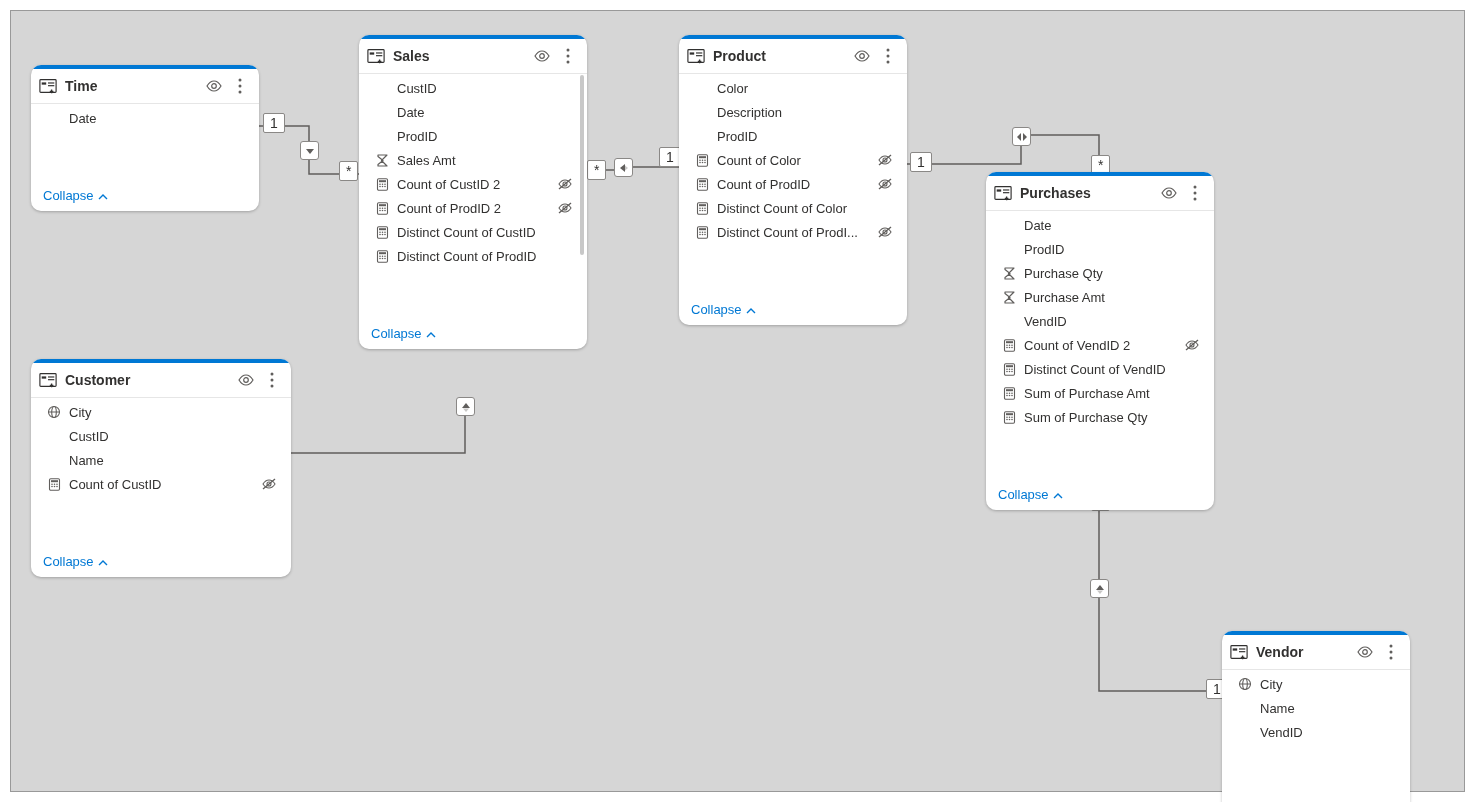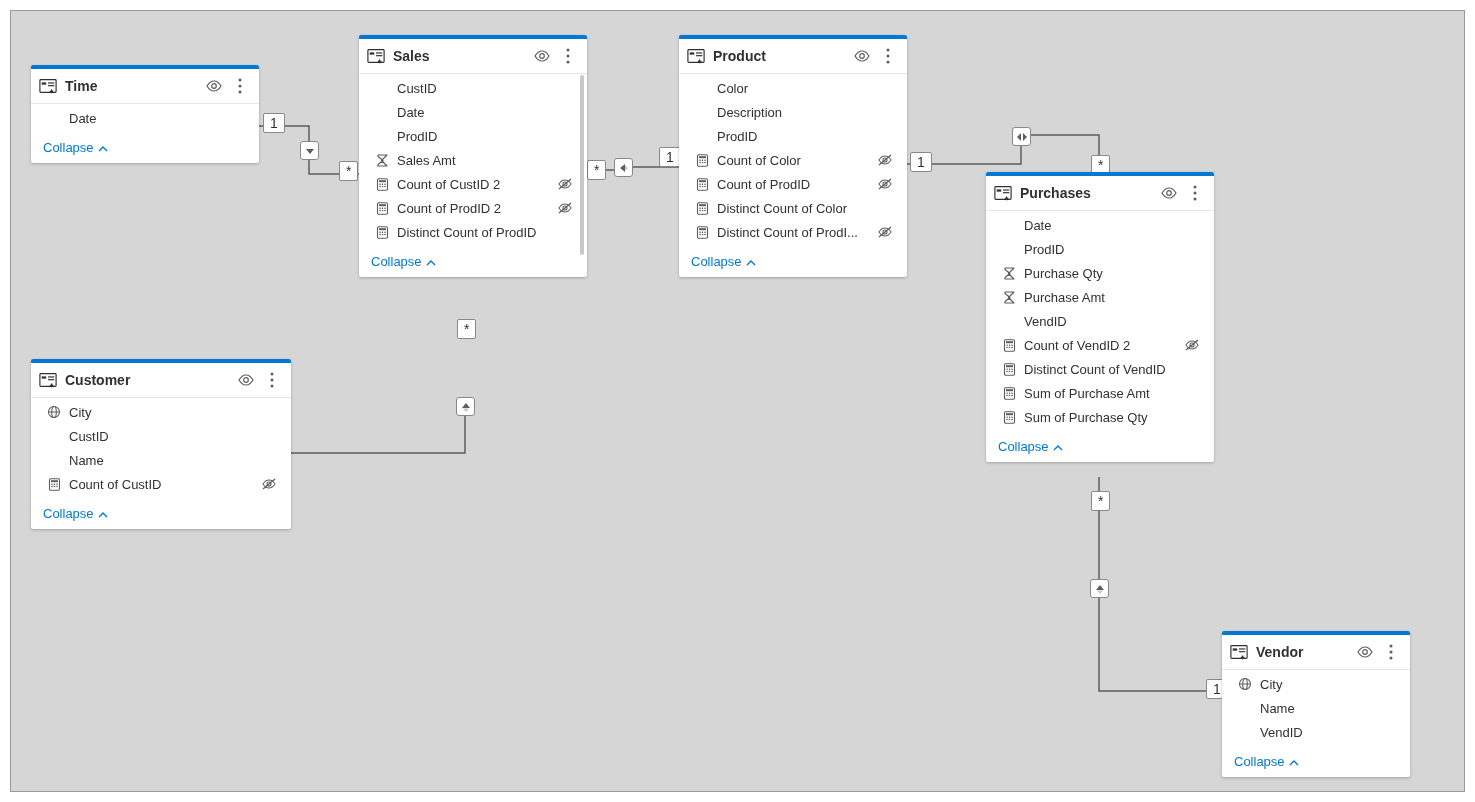--- a/index.html
+++ b/index.html
@@ -16,21 +16,21 @@
     .canvas {
       position: absolute;
       inset: 10px;
       background: #d6d6d6;
       border: 1px solid #999;
     }
     .table-card {
       position: absolute;
       background: #fff;
       box-shadow: 0 1px 3px rgba(0,0,0,0.25);
-      border-radius: 2px;
+      border-radius: 10px;
       overflow: hidden;
     }
     .table-top-bar {
       height: 4px;
       background: #0078d4;
     }
     .table-header {
       display: flex;
       align-items: center;
       padding: 8px 10px 8px 8px;
@@ -82,20 +82,21 @@
       align-items: center;
     }
     .collapse-link {
       padding: 8px 12px;
       font-size: 13px;
       color: #0078d4;
       display: flex;
       align-items: center;
       gap: 4px;
       cursor: pointer;
+      margin-top: 48px;
     }
     .collapse-link svg { transform: translateY(1px); }
     .rel-connector {
       position: absolute;
       pointer-events: none;
     }
     .rel-badge {
       position: absolute;
       background: #fff;
       border: 1px solid #8a8886;
@@ -327,20 +328,35 @@
               <rect x="1.5" y="0.8" width="10" height="11.4" rx="1.2" fill="none" stroke="#605e5c" stroke-width="1.1"></rect>
               <rect x="3" y="2.2" width="7" height="2" fill="#605e5c"></rect>
               <circle cx="4" cy="6.2" r="0.8" fill="#605e5c"></circle>
               <circle cx="6.5" cy="6.2" r="0.8" fill="#605e5c"></circle>
               <circle cx="9" cy="6.2" r="0.8" fill="#605e5c"></circle>
               <circle cx="4" cy="8.5" r="0.8" fill="#605e5c"></circle>
               <circle cx="6.5" cy="8.5" r="0.8" fill="#605e5c"></circle>
               <circle cx="9" cy="8.5" r="0.8" fill="#605e5c"></circle>
             </svg>
           </span>
+          <span class="field-label">Distinct Count of CustID</span>
+        </div>
+        <div class="field-row">
+          <span class="field-icon">
+            <svg width="13" height="13" viewBox="0 0 13 13">
+              <rect x="1.5" y="0.8" width="10" height="11.4" rx="1.2" fill="none" stroke="#605e5c" stroke-width="1.1"></rect>
+              <rect x="3" y="2.2" width="7" height="2" fill="#605e5c"></rect>
+              <circle cx="4" cy="6.2" r="0.8" fill="#605e5c"></circle>
+              <circle cx="6.5" cy="6.2" r="0.8" fill="#605e5c"></circle>
+              <circle cx="9" cy="6.2" r="0.8" fill="#605e5c"></circle>
+              <circle cx="4" cy="8.5" r="0.8" fill="#605e5c"></circle>
+              <circle cx="6.5" cy="8.5" r="0.8" fill="#605e5c"></circle>
+              <circle cx="9" cy="8.5" r="0.8" fill="#605e5c"></circle>
+            </svg>
+          </span>
           <span class="field-label">Distinct Count of ProdID</span>
         </div>
       </div>
     <div class="collapse-link">
       <span>Collapse</span>
       <svg width="10" height="8" viewBox="0 0 10 8">
           <path d="M1 6 L5 2 L9 6" stroke="#0078d4" stroke-width="1.4" fill="none"></path>
         </svg>
     </div>
     <div class="scroll-indicator" style="right:3px; top:40px; height:180px;"></div>

